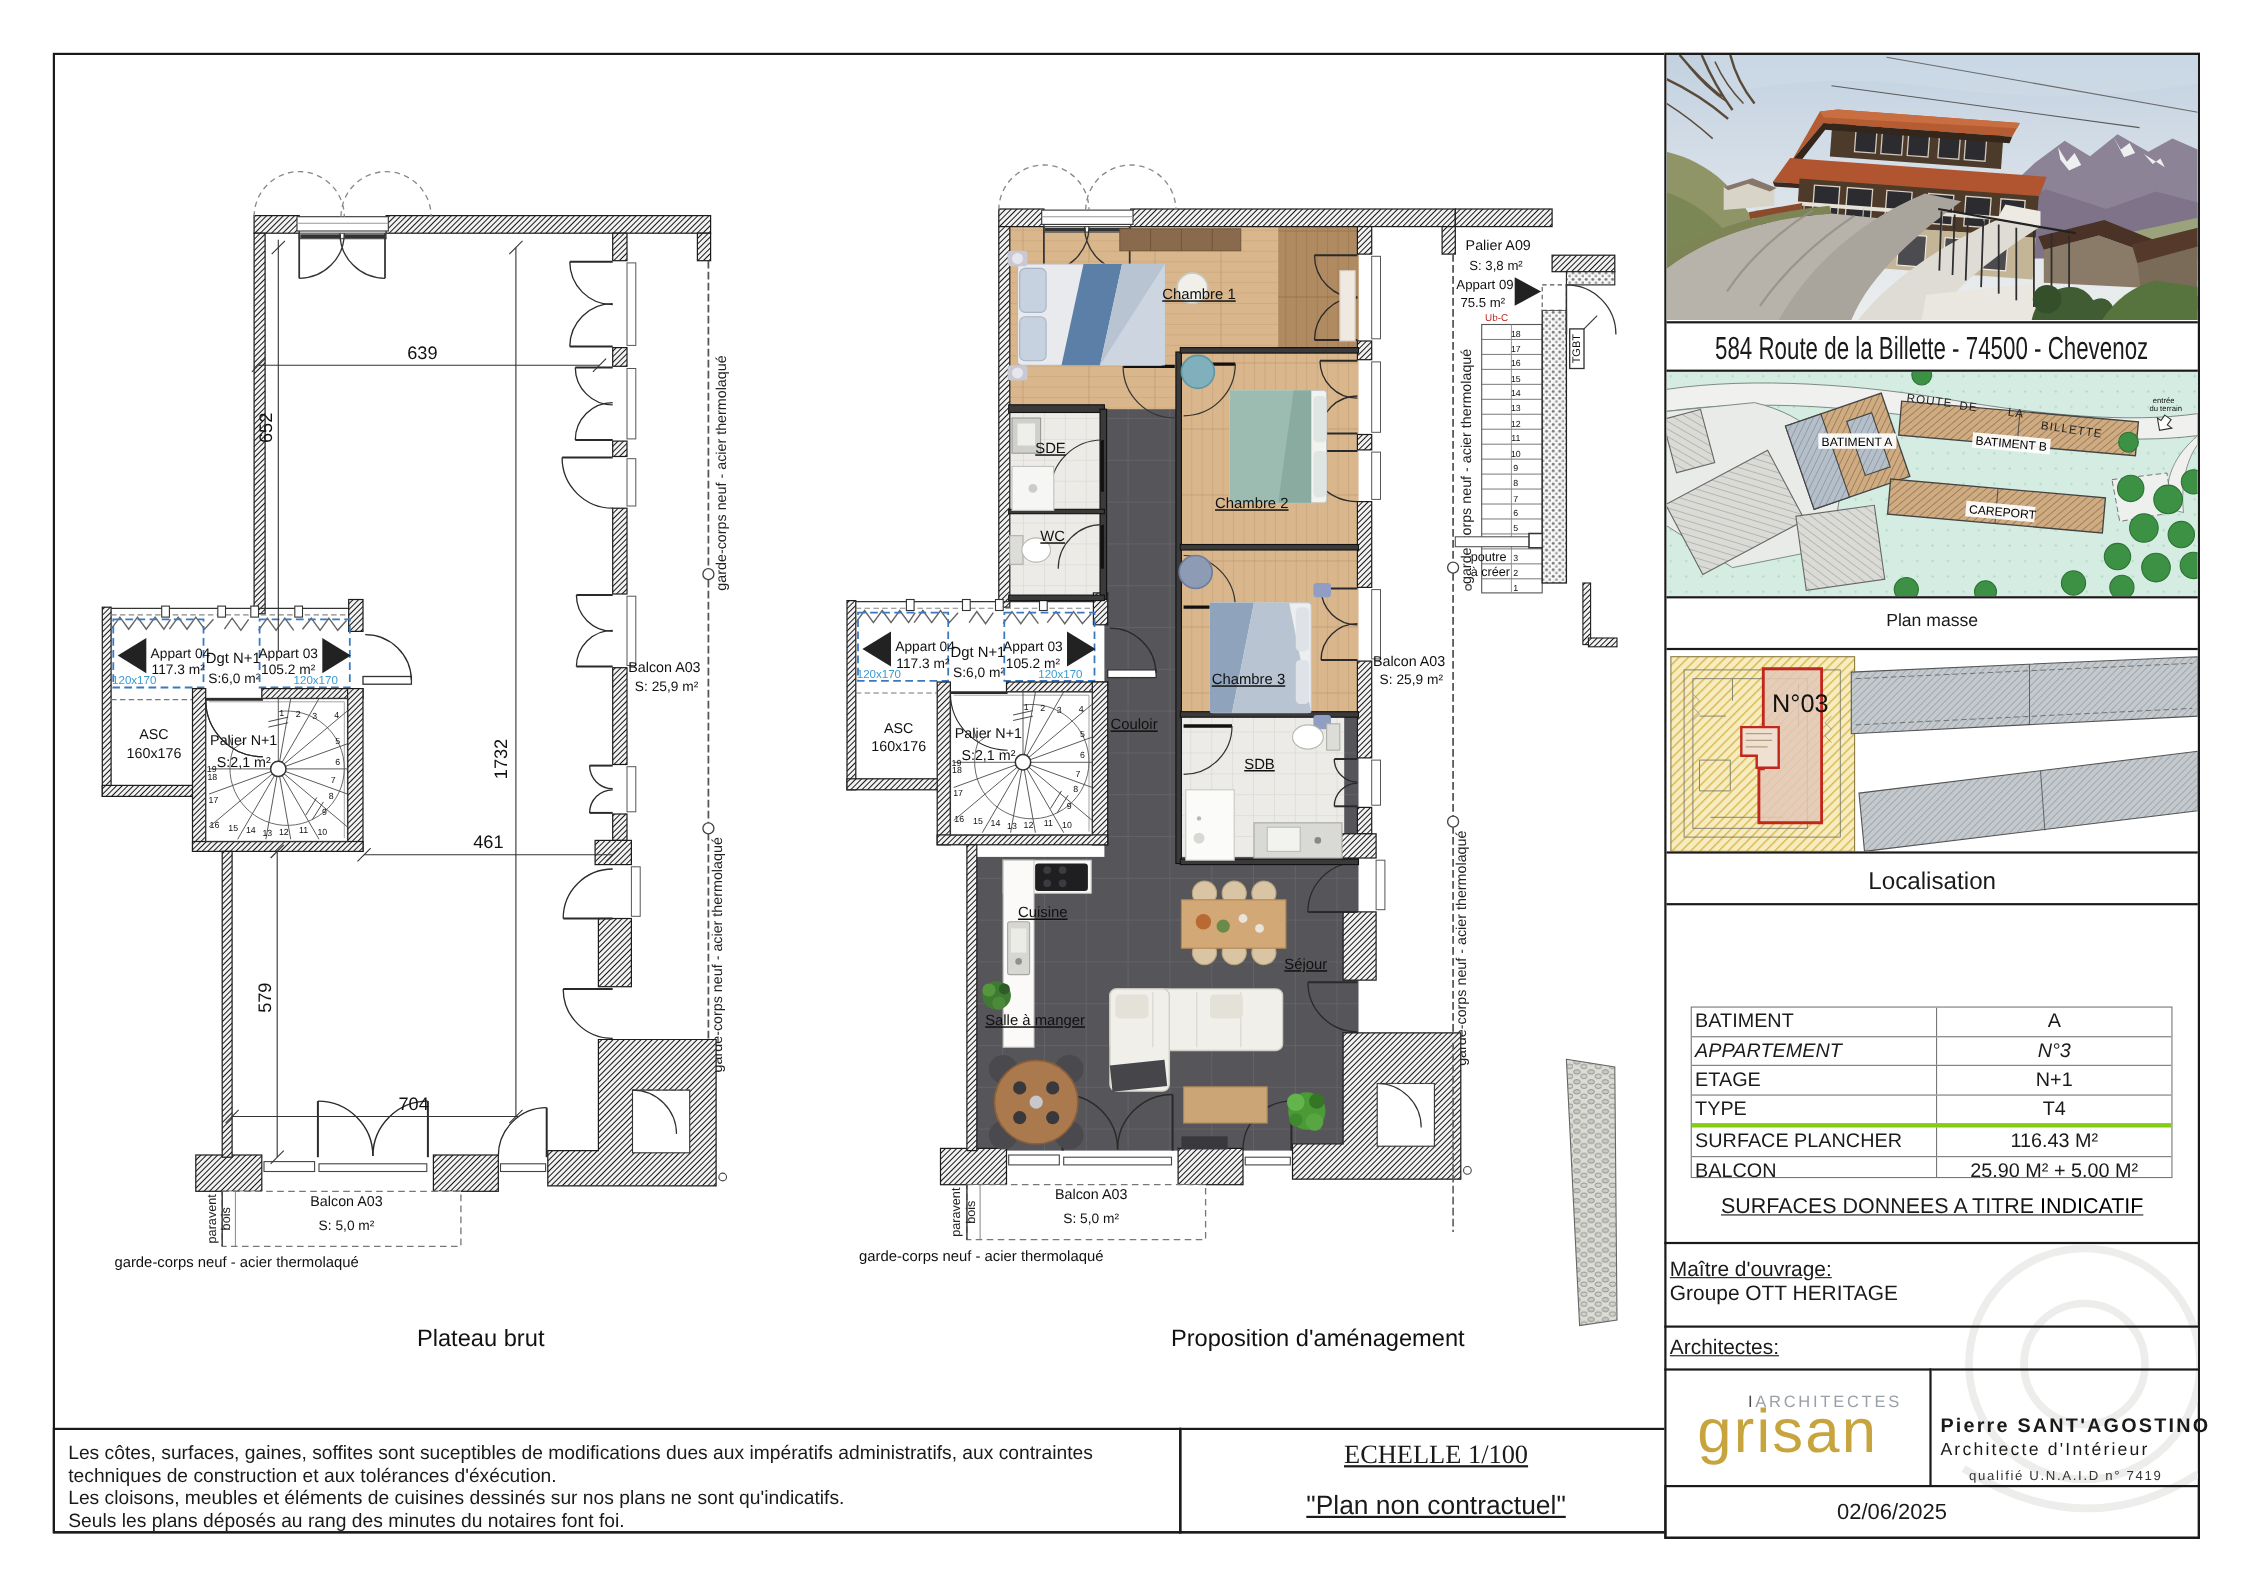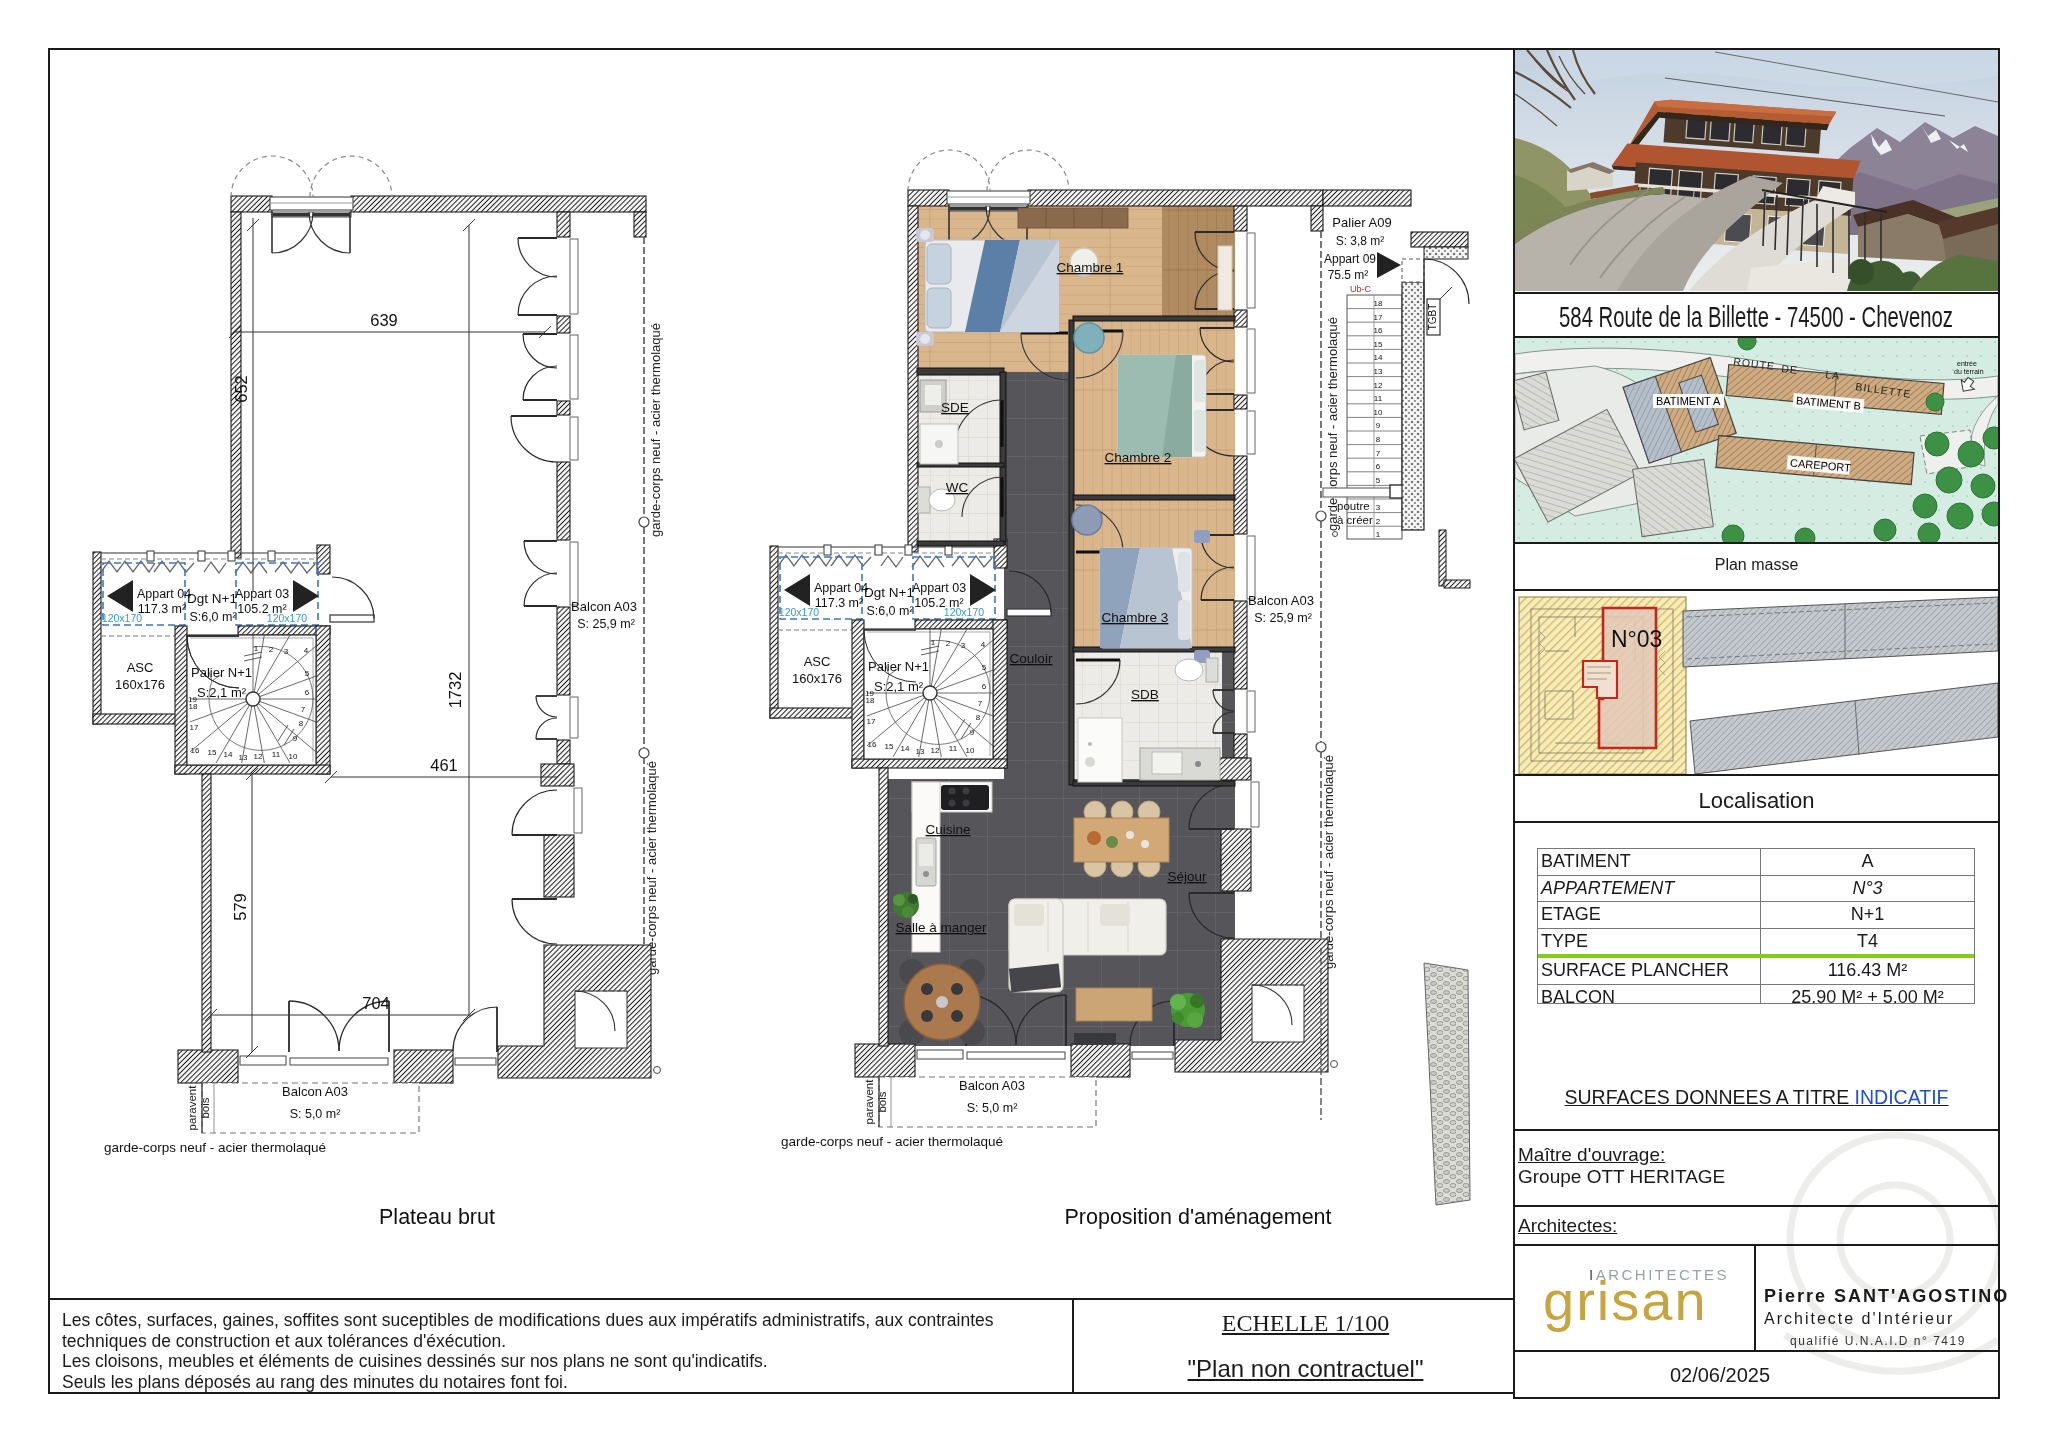--- a/index.html
+++ b/index.html
@@ -280,21 +280,21 @@
   <line x1="330" y1="13" x2="330" y2="68" stroke="#555" stroke-width="0.8"></line>
 
   <path d="M175,130 L483,92 L483,146 L180,183 Z" fill="url(#hgray2)" stroke="#555" stroke-width="1"></path>
   <line x1="340" y1="110" x2="344" y2="164" stroke="#555" stroke-width="0.8"></line>
 </svg>
 </div>
 
 <div class="abs" style="left:1515px;top:774px;width:483px;height:49px;border-top:2px solid #1a1a1a;border-bottom:2px solid #1a1a1a;box-sizing:border-box;"></div>
 <div class="lbl" style="left:1515px;top:788px;width:483px;font-size:22px;">Localisation</div>
 
-<div class="abs" style="left:1537px;top:848px;width:438px;height:156px;border:1px solid #777;box-sizing:border-box;font-size:18px;line-height:24.5px;white-space:nowrap;overflow:hidden;">
+<div class="abs" style="left:1537px;top:915px;width:438px;height:156px;border:1px solid #777;box-sizing:border-box;font-size:18px;line-height:24.5px;white-space:nowrap;overflow:hidden;">
   <div style="display:flex;height:25.5px;border-bottom:1px solid #777;">
       <div style="width:219px;border-right:1px solid #777;padding-left:3px;">BATIMENT</div>
       <div style="flex:1;text-align:center;">A</div>
     </div>
   <div style="display:flex;height:25.5px;border-bottom:1px solid #777;font-style:italic;">
       <div style="width:219px;border-right:1px solid #777;padding-left:3px;">APPARTEMENT</div>
       <div style="flex:1;text-align:center;">N°3</div>
     </div>
   <div style="display:flex;height:25.5px;border-bottom:1px solid #777;">
       <div style="width:219px;border-right:1px solid #777;padding-left:3px;">ETAGE</div>
@@ -307,21 +307,21 @@
   <div style="display:flex;height:25.5px;border-bottom:1px solid #777;">
       <div style="width:219px;border-right:1px solid #777;padding-left:3px;">SURFACE PLANCHER</div>
       <div style="flex:1;text-align:center;">116.43 M²</div>
     </div>
   <div style="display:flex;height:25.5px;">
       <div style="width:219px;border-right:1px solid #777;padding-left:3px;">BALCON</div>
       <div style="flex:1;text-align:center;">25.90 M² + 5.00 M²</div>
     </div>
 </div>
 
-<div class="lbl" style="left:1515px;top:1086px;width:483px;font-size:19.5px;"><span style="text-decoration:underline;">SURFACES DONNEES A TITRE <span style="color:#1d4ed8;">INDICATIF</span></span></div>
+<div class="lbl" style="left:1515px;top:1086px;width:483px;font-size:19.5px;"><span style="text-decoration:underline;">SURFACES DONNEES A TITRE <span style="color:#000000;">INDICATIF</span></span></div>
 
 <div class="abs" style="left:1513px;top:1129px;width:487px;height:76px;border-top:2px solid #1a1a1a;box-sizing:border-box;"></div>
 <div class="abs" style="left:1518px;top:1144px;font-size:19px;line-height:22px;"><span style="text-decoration:underline;">Maître d'ouvrage:</span><br>Groupe OTT HERITAGE</div>
 
 <div class="abs" style="left:1513px;top:1205px;width:487px;height:39px;border-top:2px solid #1a1a1a;box-sizing:border-box;"></div>
 <div class="abs" style="left:1518px;top:1215px;font-size:19px;text-decoration:underline;">Architectes:</div>
 
 <div class="abs" style="left:1513px;top:1244px;width:243px;height:106px;border-top:2px solid #1a1a1a;border-right:2px solid #1a1a1a;box-sizing:border-box;">
   <div style="position:absolute;left:76px;top:20px;font-size:15px;letter-spacing:2.5px;color:#9aa0a8;"><span style="color:#4a4a4a;">I</span>ARCHITECTES</div>
   <div style="position:absolute;left:30px;top:22px;font-size:56px;color:#c7a43e;letter-spacing:2px;">grisan</div>

